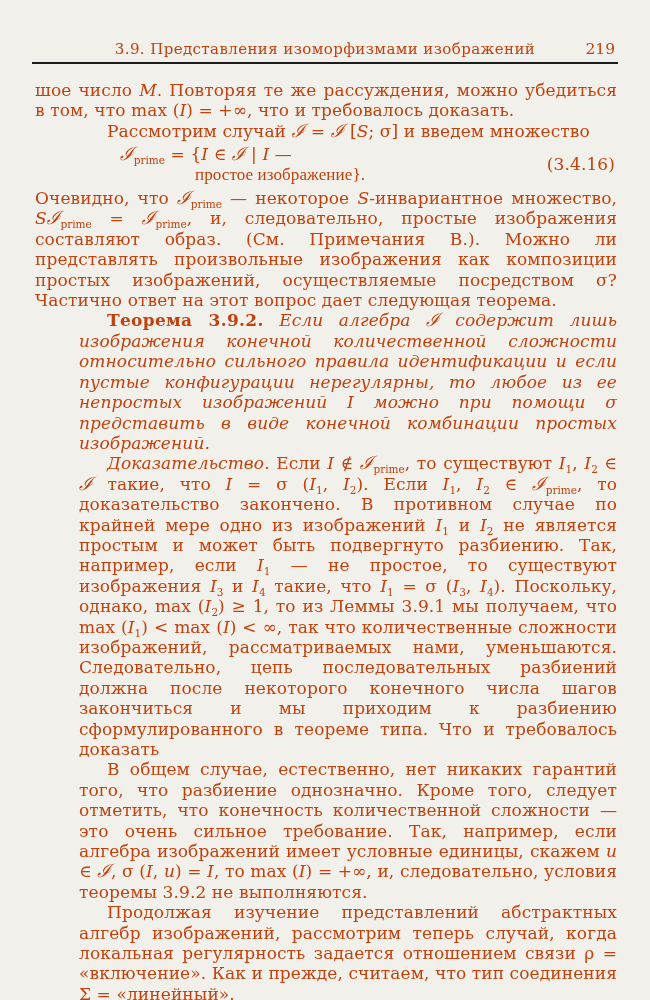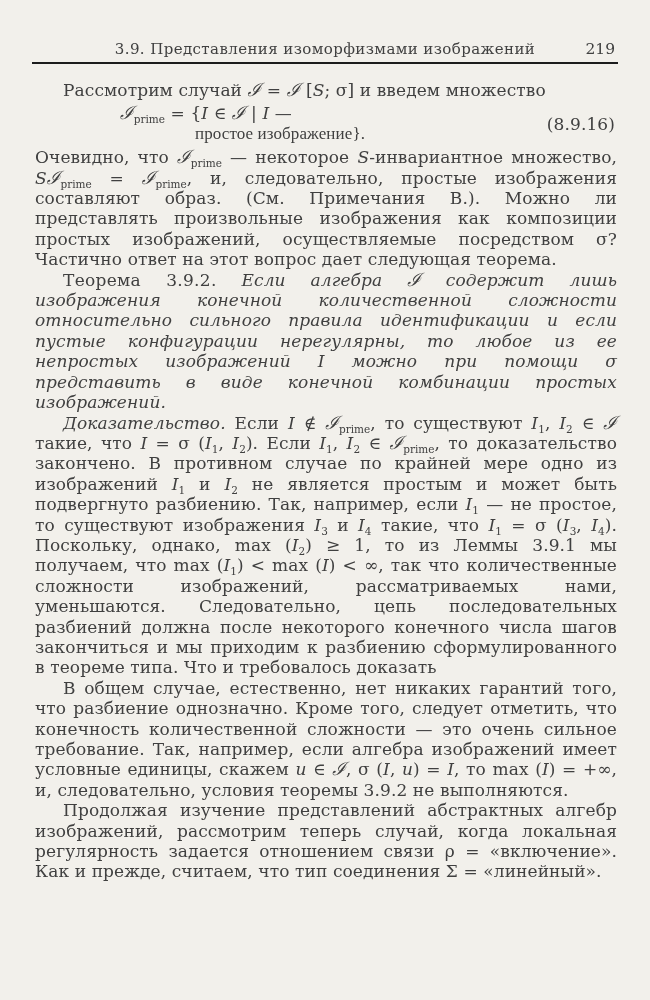--- a/index.html
+++ b/index.html
@@ -6,21 +6,21 @@
   body{
     width:650px;height:1000px;
     background:#e8e6e1;
     font-family:"DejaVu Serif","Liberation Serif",serif;
     -webkit-font-smoothing:antialiased;
   }
   .sheet{
     position:relative;
     width:650px;height:1000px;
     background:#f2f0eb;
-    color:#404040;
+    color:#c2410c;
     overflow:hidden;
     box-sizing:border-box;
   }
   
   .pagehead{
     position:relative;
     margin:40px 33px 0 33px;
     height:19px;
     font-size:15px;
     line-height:19px;
@@ -43,24 +43,24 @@
   }
   
   .bodytext{
     margin:16px 33px 0 35px;
     font-size:17px;
     line-height:20.4px;
     text-align:justify;
     letter-spacing:.1px;
   }
   p.para{margin:0;}
-  p.indent{text-indent:28px;}
+  p.indent{text-indent:28px;margin-left:44px;}
   .sp-before{margin-top:4px;}
   .i{font-style:italic;}
-  .b{font-weight:normal;letter-spacing:.3px;}
+  .b{font-weight:bold;letter-spacing:.3px;}
   .scr{font-style:italic;font-size:108%;}
   sub.sub{font-size:10.5px;line-height:0;letter-spacing:0;}
   
   .formula{
     display:flex;
     align-items:center;
     text-align:left;
     margin:3px 0 3px 0;
   }
   .formula-left{margin-left:85px;}
@@ -78,29 +78,30 @@
 
   <header class="pagehead">
     <span class="running-title">3.9. Представления изоморфизмами изображений</span>
     <span class="page-number">219</span>
   </header>
 
   <div class="headrule"></div>
 
   <main class="bodytext">
 
+    <p class="para"><span>шое число </span><span class="i">М</span><span>. Повторяя те же рассуждения, можно убедиться в том, что max (</span><span class="i">I</span><span>) = +∞, что и требовалось доказать.</span></p>
 
     <p class="para indent"><span>Рассмотрим случай </span><span class="scr">ℐ</span><span> = </span><span class="scr">ℐ</span><span> [</span><span class="i">S</span><span>; σ] и введем множество</span></p>
 
     <div class="formula">
       <div class="formula-left">
         <div class="fline1"><span class="scr">ℐ</span><sub class="sub">prime</sub><span> = {</span><span class="i">I</span><span> ∈ </span><span class="scr">ℐ</span><span> | </span><span class="i">I</span><span> —</span></div>
         <div class="fline2"><span>простое изображение}.</span></div>
       </div>
-      <div class="formula-number">(8.9.16)</div>
+      <div class="formula-number">(3.4.16)</div>
     </div>
 
     <p class="para"><span>Очевидно, что </span><span class="scr">ℐ</span><sub class="sub">prime</sub><span> — некоторое </span><span class="i">S</span><span>-инвариантное множество, </span><span class="i">S</span><span class="scr">ℐ</span><sub class="sub">prime</sub><span> = </span><span class="scr">ℐ</span><sub class="sub">prime</sub><span>, и, следовательно, простые изображения составляют образ. (См. Примечания В.). Можно ли представлять произвольные изображения как композиции простых изображений, осуществляемые посредством σ? Частично ответ на этот вопрос дает следующая теорема.</span></p>
 
     <p class="para indent sp-before"><span class="b">Теорема 3.9.2.</span><span class="i"> Если алгебра </span><span class="scr">ℐ</span><span class="i"> содержит лишь изображения конечной количественной сложности относительно сильного правила идентификации и если пустые конфигурации нерегулярны, то любое из ее непростых изображений </span><span class="i">I</span><span class="i"> можно при помощи σ представить в виде конечной комбинации простых изображений.</span></p>
 
     <p class="para indent sp-before"><span class="i">Доказательство.</span><span> Если </span><span class="i">I</span><span> ∉ </span><span class="scr">ℐ</span><sub class="sub">prime</sub><span>, то существуют </span><span class="i">I</span><sub class="sub">1</sub><span>, </span><span class="i">I</span><sub class="sub">2</sub><span> ∈ </span><span class="scr">ℐ</span><span> такие, что </span><span class="i">I</span><span> = σ (</span><span class="i">I</span><sub class="sub">1</sub><span>, </span><span class="i">I</span><sub class="sub">2</sub><span>). Если </span><span class="i">I</span><sub class="sub">1</sub><span>, </span><span class="i">I</span><sub class="sub">2</sub><span> ∈ </span><span class="scr">ℐ</span><sub class="sub">prime</sub><span>, то доказательство закончено. В противном случае по крайней мере одно из изображений </span><span class="i">I</span><sub class="sub">1</sub><span> и </span><span class="i">I</span><sub class="sub">2</sub><span> не является простым и может быть подвергнуто разбиению. Так, например, если </span><span class="i">I</span><sub class="sub">1</sub><span> — не простое, то существуют изображения </span><span class="i">I</span><sub class="sub">3</sub><span> и </span><span class="i">I</span><sub class="sub">4</sub><span> такие, что </span><span class="i">I</span><sub class="sub">1</sub><span> = σ (</span><span class="i">I</span><sub class="sub">3</sub><span>, </span><span class="i">I</span><sub class="sub">4</sub><span>). Поскольку, однако, max (</span><span class="i">I</span><sub class="sub">2</sub><span>) ≥ 1, то из Леммы 3.9.1 мы получаем, что max (</span><span class="i">I</span><sub class="sub">1</sub><span>) &lt; max (</span><span class="i">I</span><span>) &lt; ∞, так что количественные сложности изображений, рассматриваемых нами, уменьшаются. Следовательно, цепь последовательных разбиений должна после некоторого конечного числа шагов закончиться и мы приходим к разбиению сформулированного в теореме типа. Что и требовалось доказать</span></p>
 
     <p class="para indent sp-before"><span>В общем случае, естественно, нет никаких гарантий того, что разбиение однозначно. Кроме того, следует отметить, что конечность количественной сложности — это очень сильное требование. Так, например, если алгебра изображений имеет условные единицы, скажем </span><span class="i">u</span><span> ∈ </span><span class="scr">ℐ</span><span>, σ (</span><span class="i">I</span><span>, </span><span class="i">u</span><span>) = </span><span class="i">I</span><span>, то max (</span><span class="i">I</span><span>) = +∞, и, следовательно, условия теоремы 3.9.2 не выполняются.</span></p>
 

